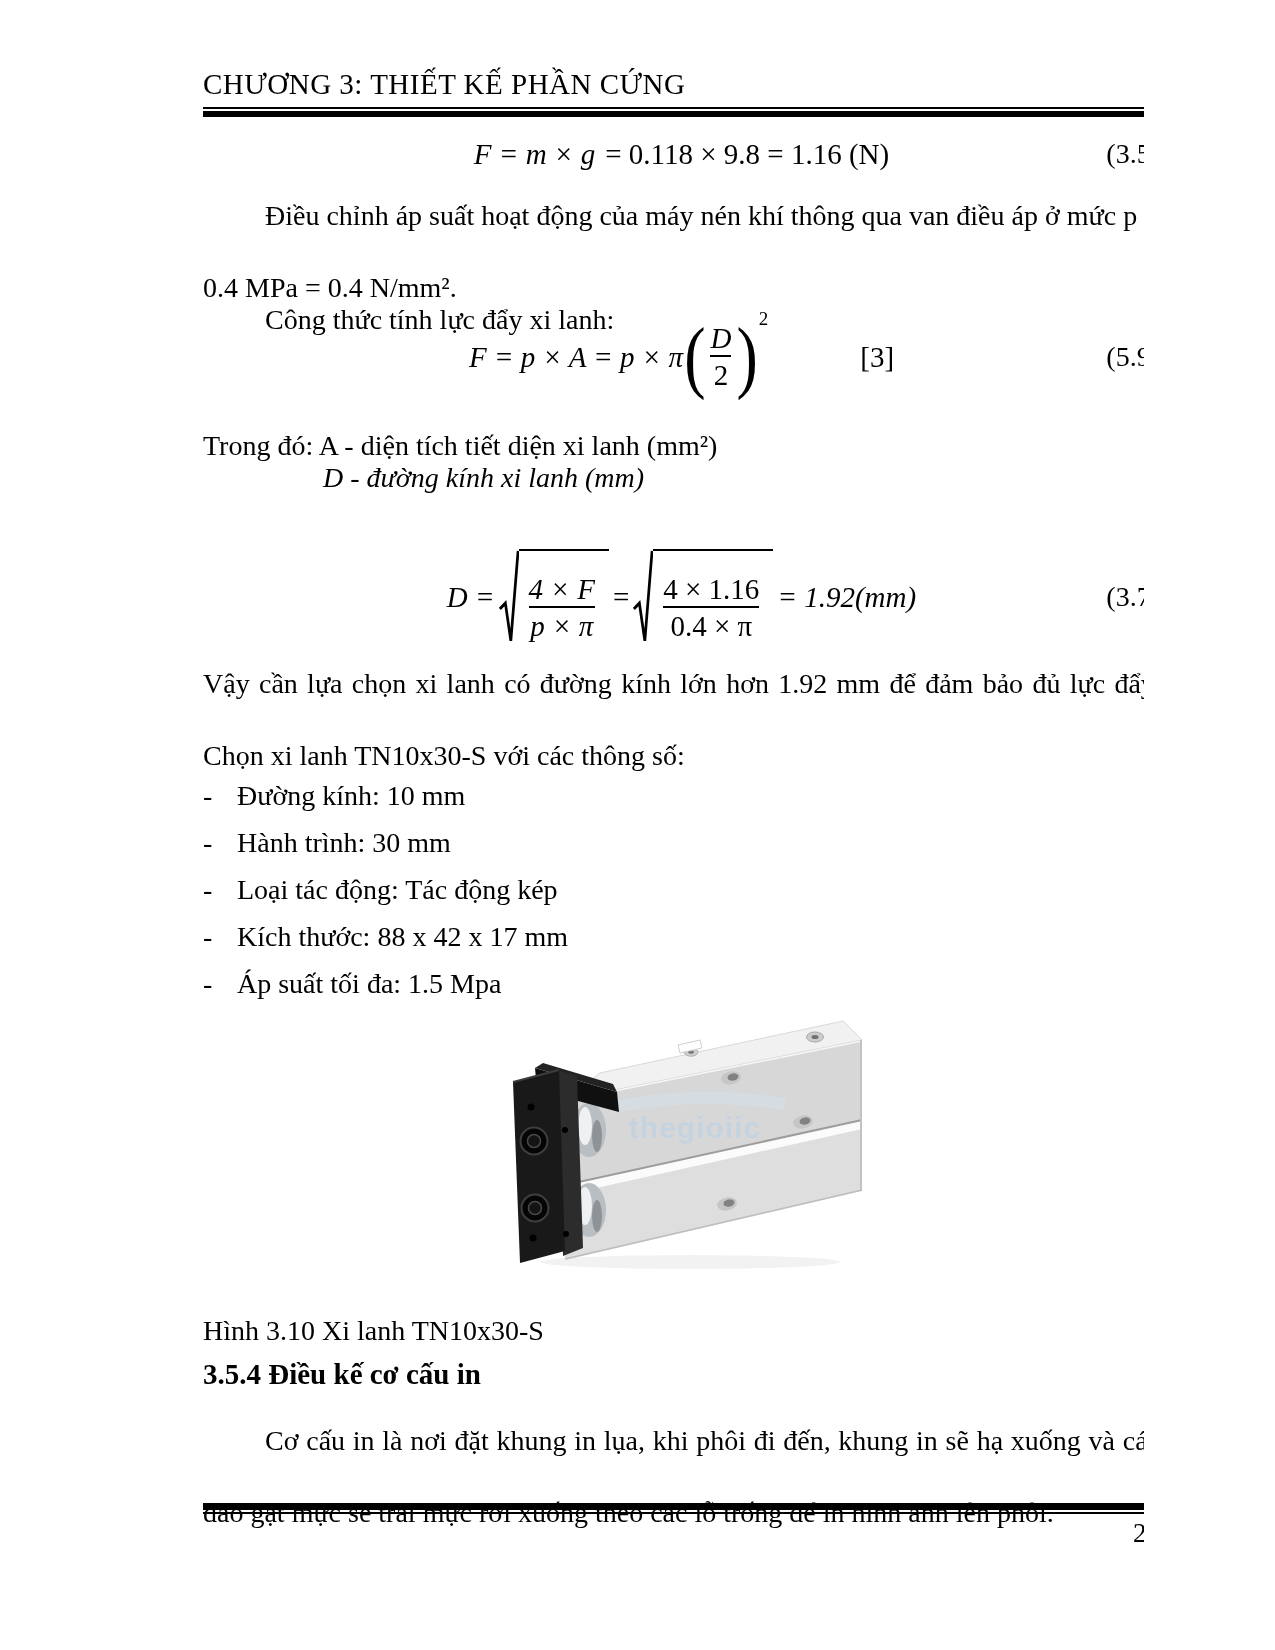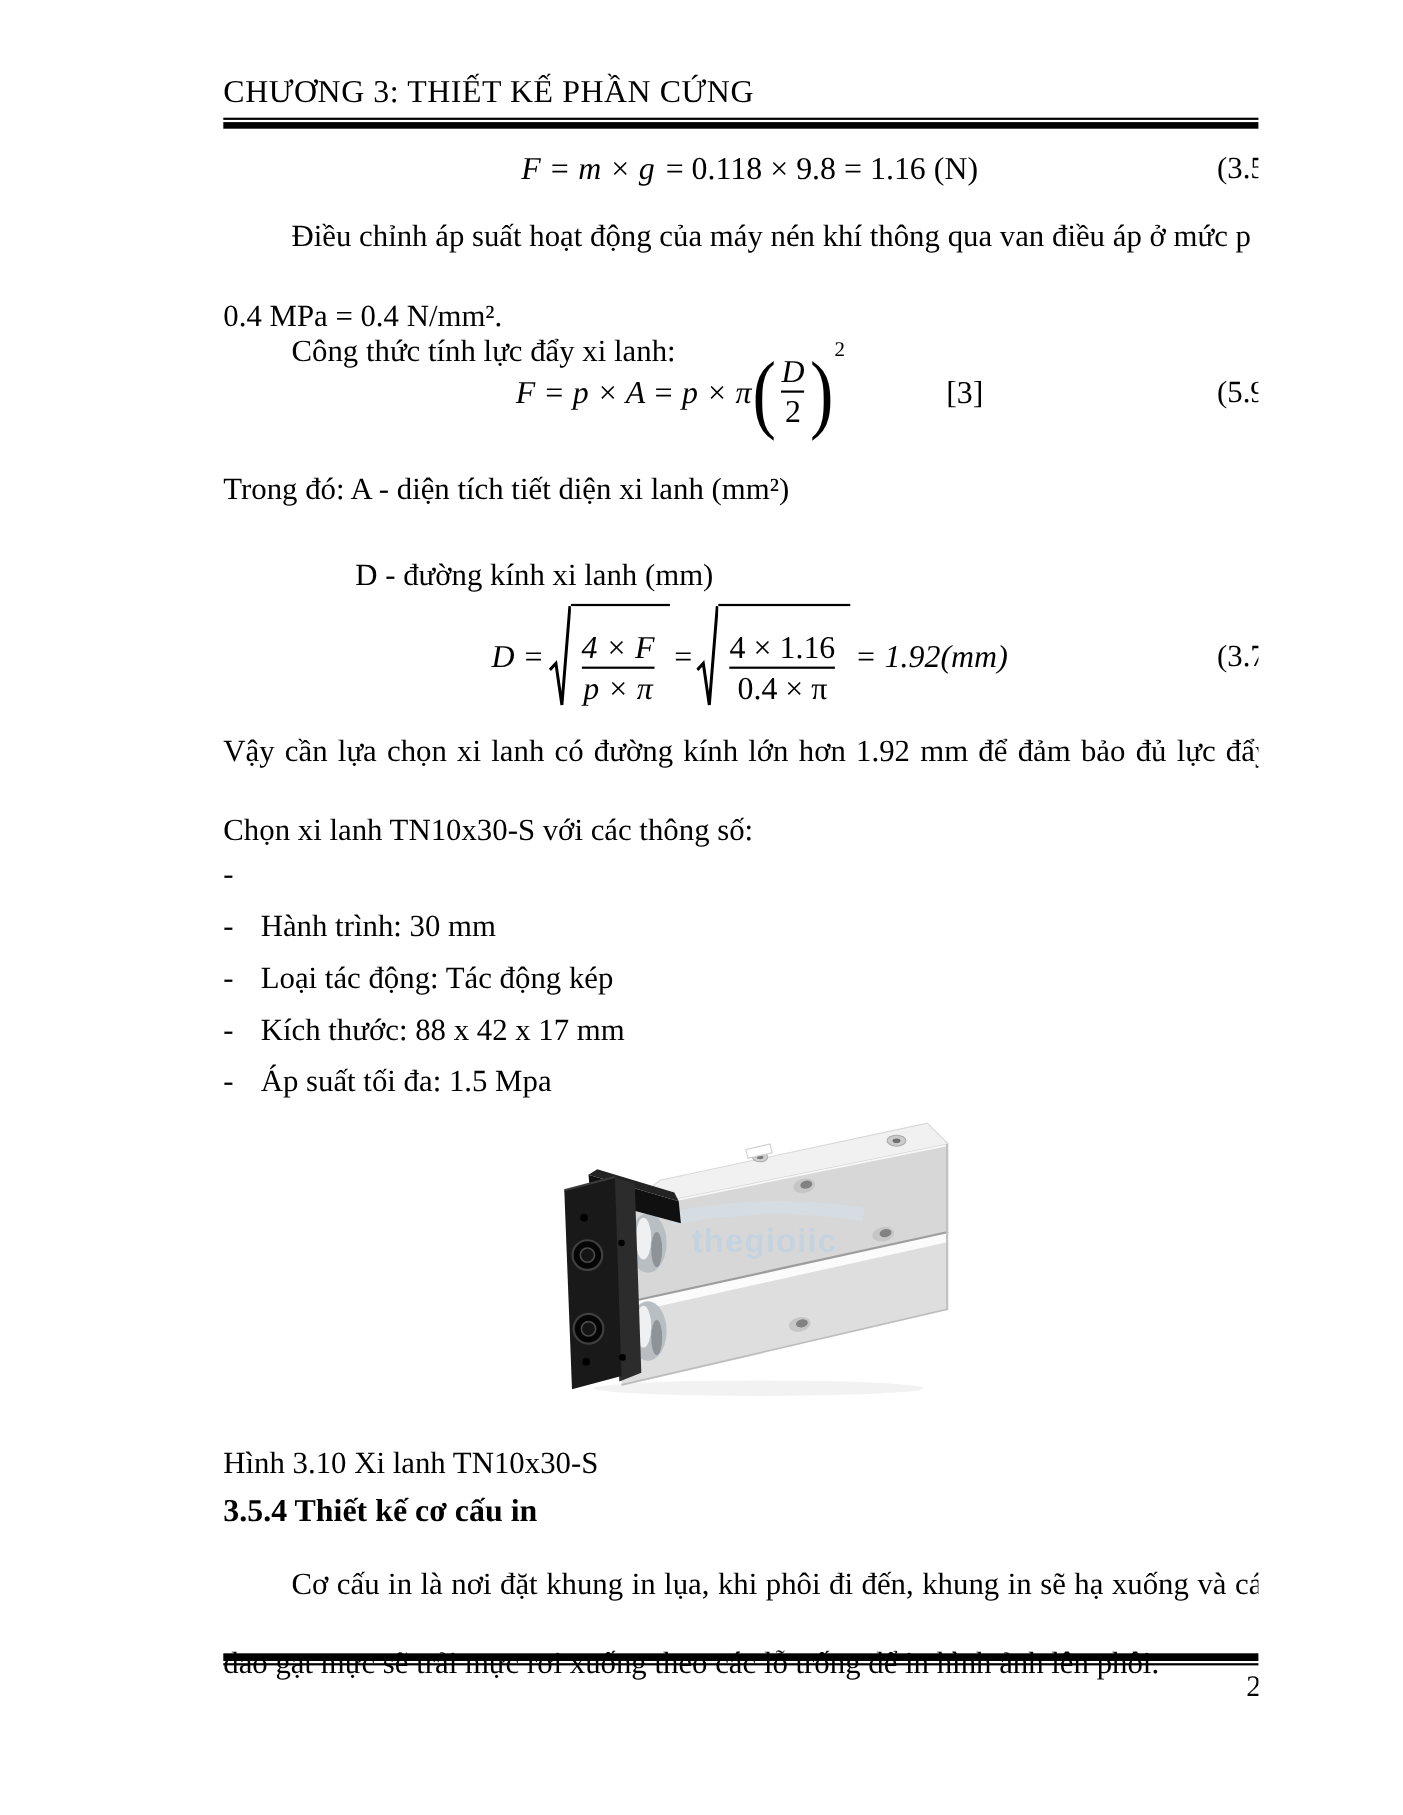--- a/index.html
+++ b/index.html
@@ -78,21 +78,21 @@
         <span class="den">2</span>
       </span>
       <span class="bigparen">)</span>
       <sup class="exp">2</sup>
       <span class="cite">[3]</span>
     </div>
     <span class="eq-label">(5.9)</span>
   </div>
 
   <p class="abs para" style="top:410px;">Trong đó: A - diện tích tiết diện xi lanh (mm²)</p>
-  <p class="abs para indent-d" style="top:488px;">D - đường kính xi lanh (mm)</p>
+  <p class="abs para indent-d" style="top:442px;font-style:italic;">D - đường kính xi lanh (mm)</p>
 
   <div class="abs eq-row" style="top:542px;height:110px;">
     <div class="eq-center">
       <span class="mathit">D =</span>
       <span class="sqrt">
         <svg class="radsign" viewBox="0 0 22 100" preserveAspectRatio="none">
           <path d="M1 62 L7 56 L13 95 L21 2" fill="none" stroke="#000" stroke-width="3"></path>
         </svg>
         <span class="radicand">
           <span class="frac">
@@ -116,20 +116,21 @@
       <span class="mathit">= 1.92(mm)</span>
     </div>
     <span class="eq-label">(3.7)</span>
   </div>
 
   <p class="abs para" style="top:648px;">Vậy cần lựa chọn xi lanh có đường kính lớn hơn 1.92 mm để đảm bảo đủ lực đẩy. Chọn xi lanh TN10x30-S với các thông số:</p>
 
   <div class="abs spec-list">
     <div class="spec-row">
       <span class="spec-marker">-</span>
+      <span>Đường kính: 10 mm</span>
     </div>
     <div class="spec-row">
       <span class="spec-marker">-</span>
       <span>Hành trình: 30 mm</span>
     </div>
     <div class="spec-row">
       <span class="spec-marker">-</span>
       <span>Loại tác động: Tác động kép</span>
     </div>
     <div class="spec-row">
@@ -193,19 +194,19 @@
     <circle cx="40" cy="200" r="6.5" fill="#141414" stroke="#4a4a4a" stroke-width="1.5"></circle>
 
     <circle cx="36" cy="99" r="3.5" fill="#000"></circle>
     <circle cx="38" cy="230" r="3.5" fill="#000"></circle>
     <circle cx="70" cy="122" r="3" fill="#000"></circle>
     <circle cx="71" cy="226" r="3" fill="#000"></circle>
   </svg>
 
   <p class="abs para figure-caption">Hình 3.10 Xi lanh TN10x30-S</p>
 
-  <h3 class="abs section-heading">3.5.4 Thiết kế cơ cấu in</h3>
+  <h3 class="abs section-heading">3.5.4 Điều kế cơ cấu in</h3>
   <p class="abs para indent section-body">Cơ cấu in là nơi đặt khung in lụa, khi phôi đi đến, khung in sẽ hạ xuống và các dao gạt mực sẽ trải mực rơi xuống theo các lỗ trống để in hình ảnh lên phôi.</p>
 
   <div class="abs footer-rule"></div>
   <div class="abs page-number">25</div>
 
 </div>
 
 </body></html>

